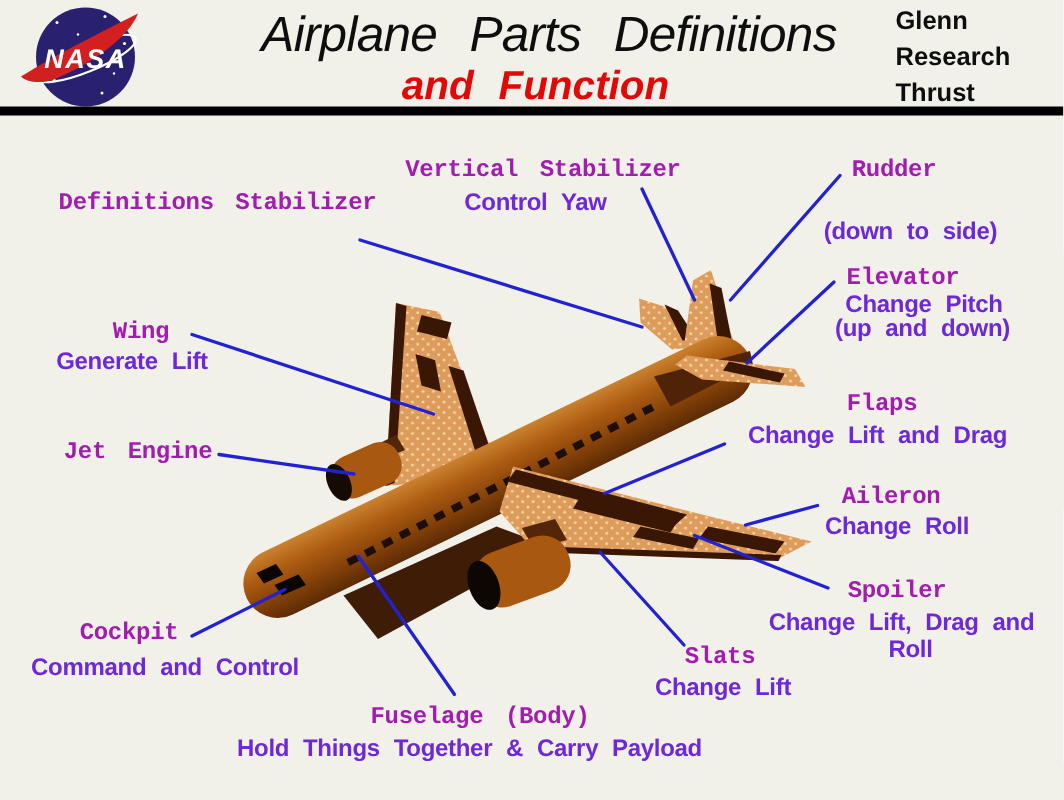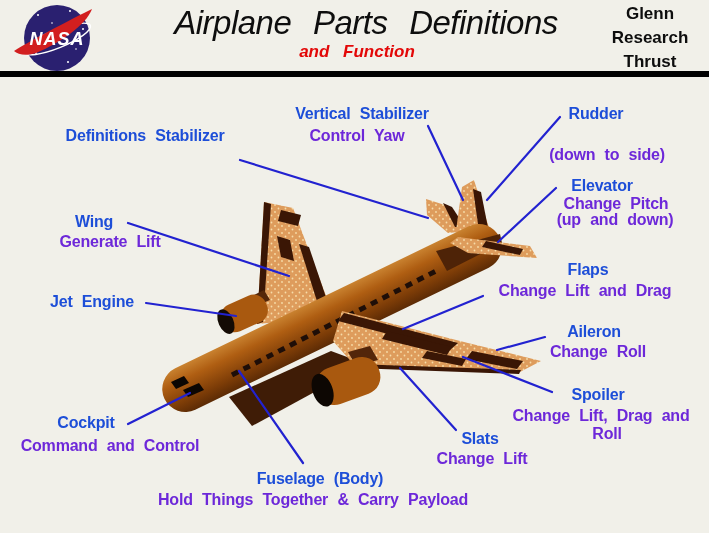--- a/index.html
+++ b/index.html
@@ -9,35 +9,35 @@
     font-family:"Liberation Sans","DejaVu Sans",sans-serif;
   }
   .abs{position:absolute;}
   .title{
     position:absolute;left:366px;top:4px;transform:translateX(-50%);
     font-size:33px;font-weight:normal;font-style:italic;color:#0E0E0E;
     white-space:nowrap;word-spacing:13px;letter-spacing:-0.5px;
   }
   .subtitle{
     position:absolute;left:357px;top:42px;transform:translateX(-50%);
-    font-size:17px;font-weight:bold;font-style:italic;color:#E30808;
+    font-size:27px;font-weight:bold;font-style:italic;color:#E30808;
     white-space:nowrap;word-spacing:9px;
   }
   .org{
-    position:absolute;left:597px;top:2px;width:106px;text-align:center;
+    position:absolute;left:597px;top:2px;width:106px;
     font-size:17px;font-weight:bold;color:#0E0E0E;line-height:24px;
   }
   .divider{position:absolute;left:0;top:71px;width:709px;height:6px;background:#000;}
   .plane-svg{position:absolute;left:0;top:0;width:709px;height:533px;}
   .part-name,.part-fn{
     position:absolute;transform:translateX(-50%);white-space:nowrap;
     font-size:16px;font-weight:bold;line-height:17px;
     word-spacing:5px;letter-spacing:-0.2px;z-index:3;
   }
-  .part-name{color:#1d4ed8;}
+  .part-name{color:#a21caf;font-family:Liberation Mono, monospace;}
   .part-fn{color:#6d28d9;}
 </style>
 </head>
 <body>
 
 <div class="canvas">
 
   <svg class="abs" style="left:8px;top:1px" width="100" height="74" viewBox="0 0 100 74">
     <circle cx="49" cy="37" r="33" fill="#2A2070"></circle>
     <g fill="#FFFFFF">
@@ -146,21 +146,21 @@
   <div class="part-fn" style="left:357px;top:127px">Control Yaw</div>
 
   <div class="part-name" style="left:596px;top:105px">Rudder</div>
   <div class="part-fn" style="left:607px;top:146px">(down to side)</div>
 
   <div class="part-name" style="left:602px;top:177px">Elevator</div>
   <div class="part-fn" style="left:616px;top:195px">Change Pitch</div>
   <div class="part-fn" style="left:615px;top:211px">(up and down)</div>
 
   <div class="part-name" style="left:94px;top:213px">Wing</div>
-  <div class="part-fn" style="left:110px;top:233px">Generate Lift</div>
+  <div class="part-fn" style="left:88px;top:233px">Generate Lift</div>
 
   <div class="part-name" style="left:92px;top:293px">Jet Engine</div>
 
   <div class="part-name" style="left:588px;top:261px">Flaps</div>
   <div class="part-fn" style="left:585px;top:282px">Change Lift and Drag</div>
 
   <div class="part-name" style="left:594px;top:323px">Aileron</div>
   <div class="part-fn" style="left:598px;top:343px">Change Roll</div>
 
   <div class="part-name" style="left:598px;top:386px">Spoiler</div>

